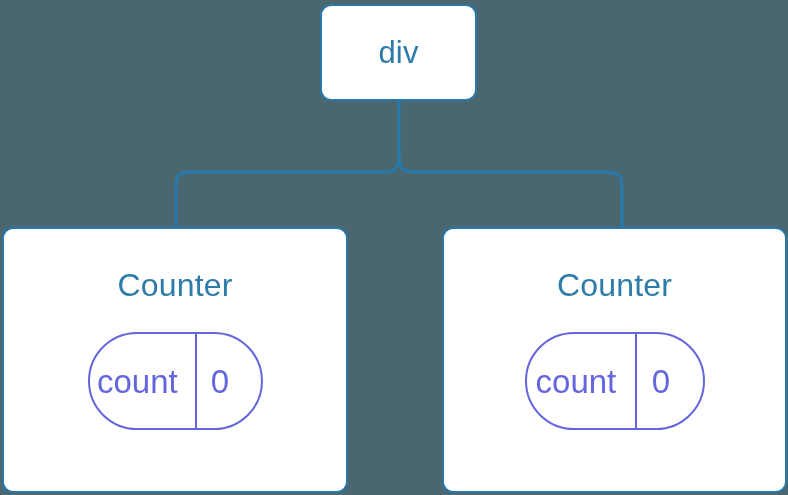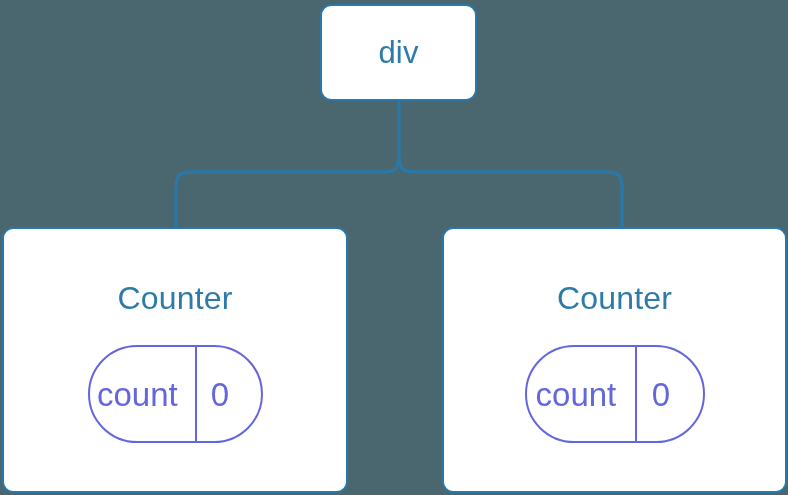--- a/index.html
+++ b/index.html
@@ -72,21 +72,21 @@
     left: 442px;
     top: 227px;
     width: 345px;
     height: 266px;
   }
   .node-title-component {
     color: #2c7ba8;
     font-size: 32px;
     font-weight: 400;
     line-height: 1;
-    margin-top: 53px;
+    margin-top: 40px;
     letter-spacing: 0.2px;
   }
 
   
   .state-pill {
     margin-top: 31px;
     height: 98px;
     display: flex;
     align-items: stretch;
     box-sizing: border-box;

